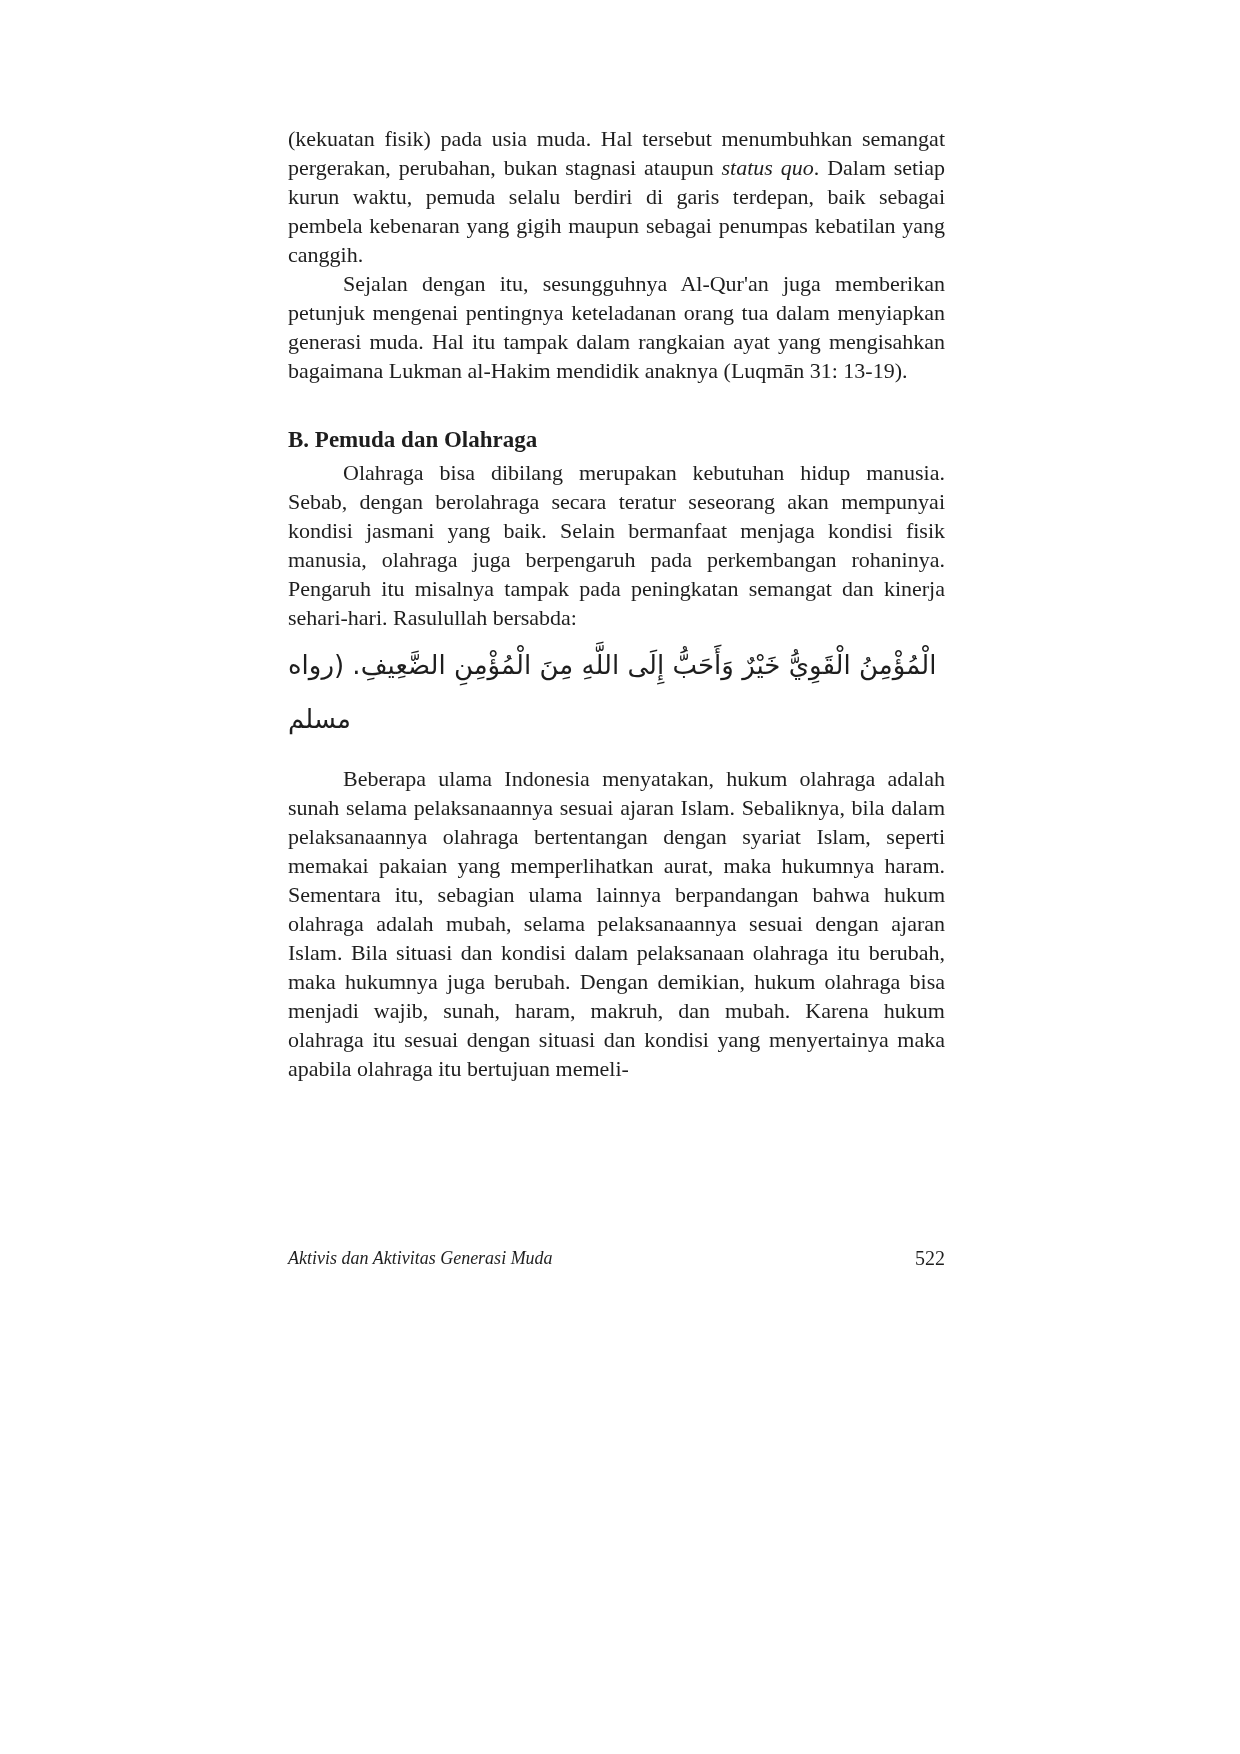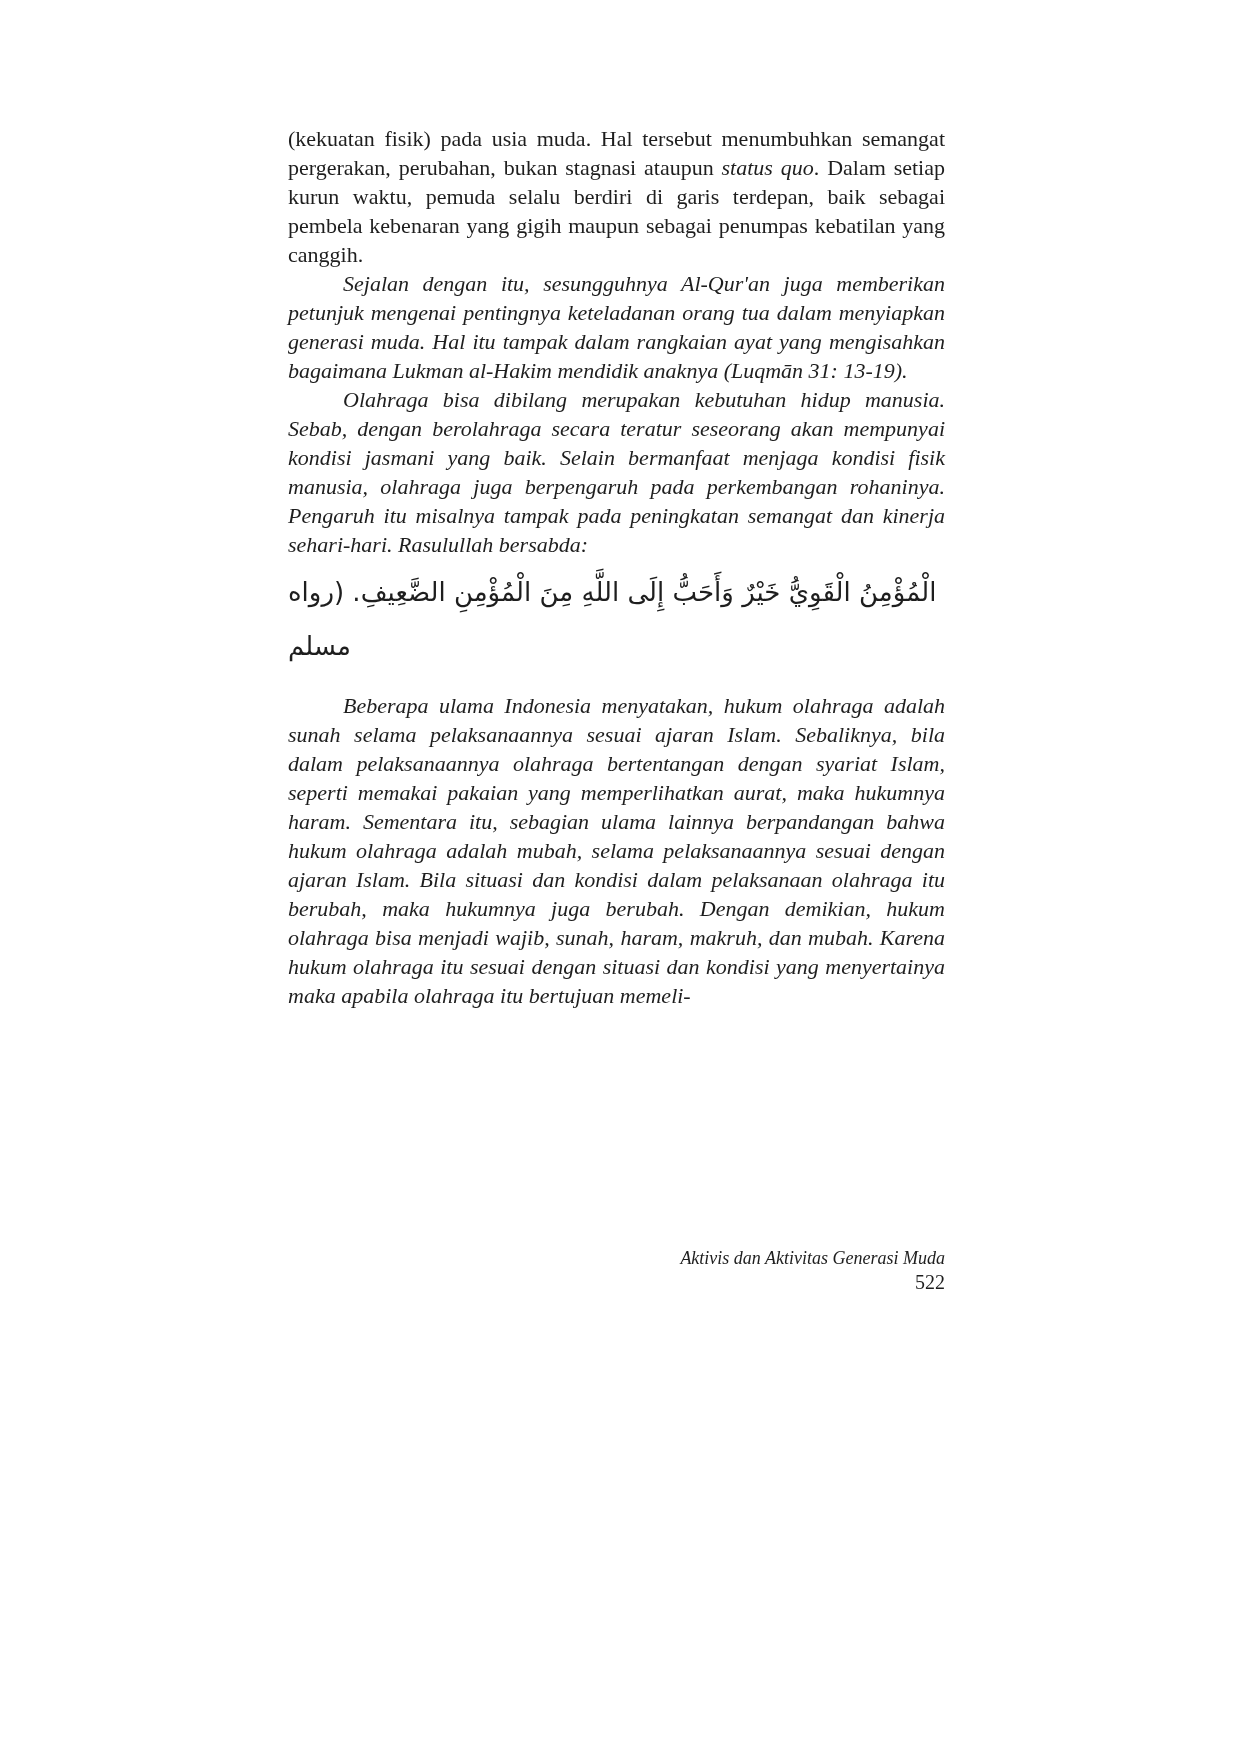--- a/index.html
+++ b/index.html
@@ -23,21 +23,20 @@
     width: 657px;
   }
   .body-par {
     font-size: 22px;
     line-height: 29px;
     text-align: justify;
     margin: 0;
   }
   .indent {
     text-indent: 55px;
-    font-style: italic;
   }
   .section-heading {
     font-size: 23px;
     line-height: 29px;
     font-weight: bold;
     margin: 40px 0 4px 0;
   }
   .arabic {
     font-family: "DejaVu Sans", sans-serif;
     font-size: 26px;
@@ -58,22 +57,21 @@
     margin-top: 18px;
   }
   .italic { font-style: italic; }
   .footer {
     position: absolute;
     left: 288px;
     width: 657px;
     top: 1246px;
     display: flex;
     justify-content: space-between;
-    align-items: flex-end;
-    flex-direction: column;
+    align-items: center;
   }
   .footer-title {
     font-style: italic;
     font-size: 18px;
     line-height: 24px;
   }
   .page-number {
     font-size: 20px;
     line-height: 24px;
   }
@@ -82,20 +80,21 @@
 <body>
 
 <div class="page">
 
   <div class="content">
 
     <p class="body-par"><span>(kekuatan fisik) pada usia muda. Hal tersebut menumbuhkan semangat pergerakan, perubahan, bukan stagnasi ataupun </span><span class="italic">status quo</span><span>. Dalam setiap kurun waktu, pemuda selalu berdiri di garis terdepan, baik sebagai pembela kebenaran yang gigih maupun sebagai penumpas kebatilan yang canggih.</span></p>
 
     <p class="body-par indent">Sejalan dengan itu, sesungguhnya Al-Qur'an juga memberikan petunjuk mengenai pentingnya keteladanan orang tua dalam menyiapkan generasi muda. Hal itu tampak dalam rangkaian ayat yang mengisahkan bagaimana Lukman al-Hakim mendidik anaknya (Luqmān 31: 13-19).</p>
 
+    <h2 class="section-heading">B. Pemuda dan Olahraga</h2>
 
     <p class="body-par indent">Olahraga bisa dibilang merupakan kebutuhan hidup manusia. Sebab, dengan berolahraga secara teratur seseorang akan mempunyai kondisi jasmani yang baik. Selain bermanfaat menjaga kondisi fisik manusia, olahraga juga berpengaruh pada perkembangan rohaninya. Pengaruh itu misalnya tampak pada peningkatan semangat dan kinerja sehari-hari. Rasulullah bersabda:</p>
 
     <div class="arabic" dir="rtl">
       <div>الْمُؤْمِنُ الْقَوِيُّ خَيْرٌ وَأَحَبُّ إِلَى اللَّهِ مِنَ الْمُؤْمِنِ الضَّعِيفِ. (رواه مسلم</div>
     </div>
 
 
     <p class="body-par indent after-quote">Beberapa ulama Indonesia menyatakan, hukum olahraga adalah sunah selama pelaksanaannya sesuai ajaran Islam. Sebaliknya, bila dalam pelaksanaannya olahraga bertentangan dengan syariat Islam, seperti memakai pakaian yang memperlihatkan aurat, maka hukumnya haram. Sementara itu, sebagian ulama lainnya berpandangan bahwa hukum olahraga adalah mubah, selama pelaksanaannya sesuai dengan ajaran Islam. Bila situasi dan kondisi dalam pelaksanaan olahraga itu berubah, maka hukumnya juga berubah. Dengan demikian, hukum olahraga bisa menjadi wajib, sunah, haram, makruh, dan mubah. Karena hukum olahraga itu sesuai dengan situasi dan kondisi yang menyertainya maka apabila olahraga itu bertujuan memeli-</p>
 

